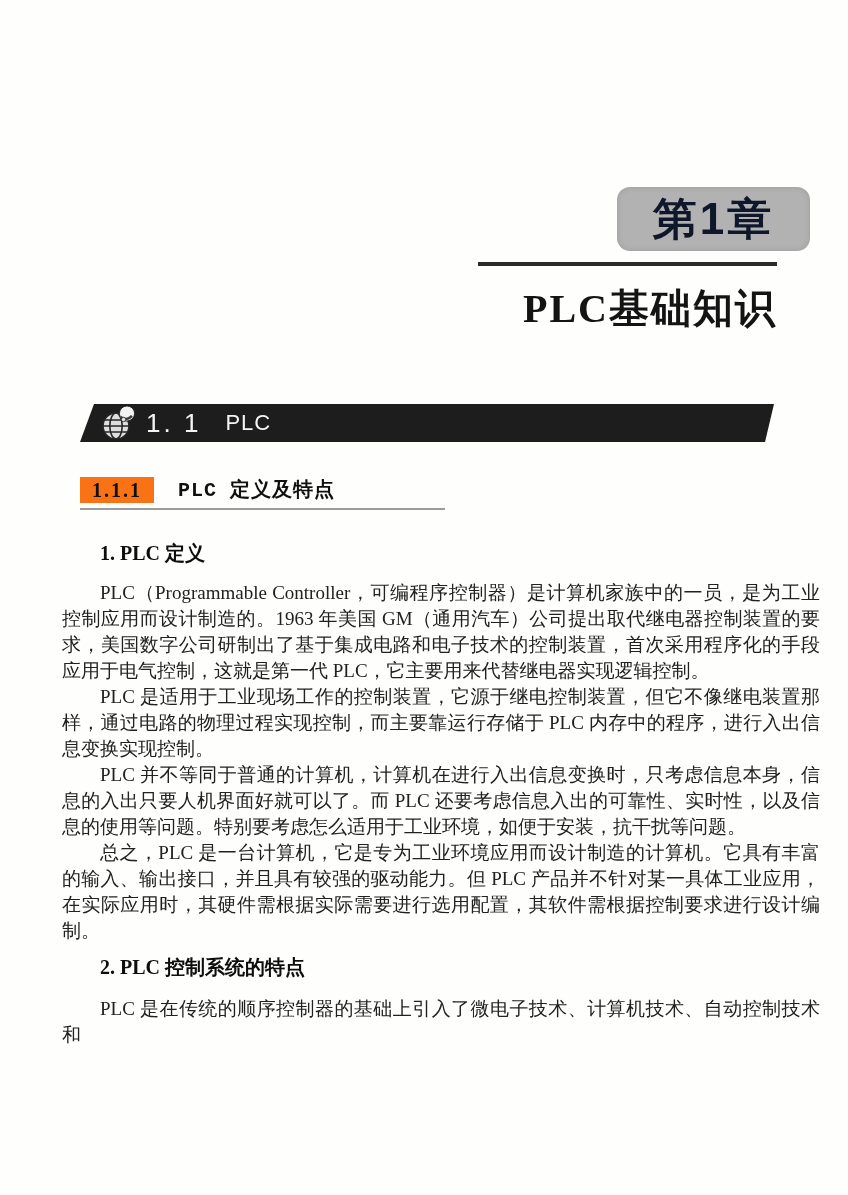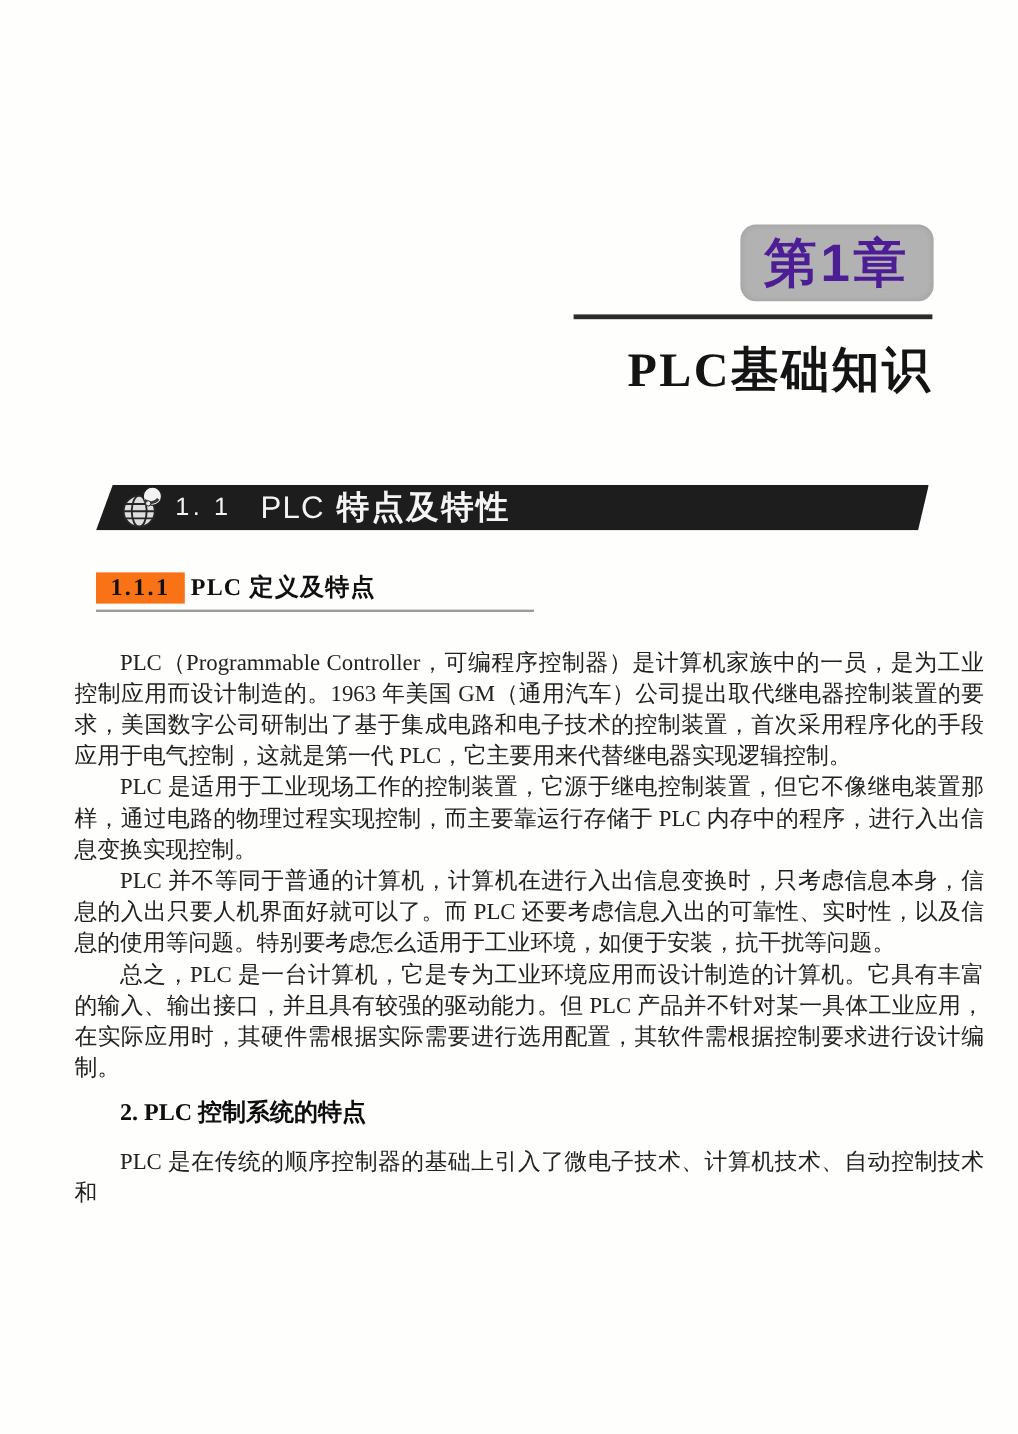--- a/index.html
+++ b/index.html
@@ -7,26 +7,26 @@
     width:848px; height:1195px;
     background:#fefefdff;
     position:relative;
     font-family:"Liberation Serif","DejaVu Serif",serif;
     overflow:hidden;
   }
 
   
   .chapter-badge {
     position:absolute; left:617px; top:187px;
-    width:161px; height:64px;
+    width:193px; height:64px;
     background:#b2b2b2;
     border-radius:13px;
     display:flex; align-items:center; justify-content:center;
     font-family:"Liberation Sans","DejaVu Sans",sans-serif;
-    font-weight:bold; font-size:44px; color:#4c1d95;
+    font-weight:bold; font-size:44px; color:#0f172a;
     letter-spacing:3px;
     box-shadow:inset 0 0 6px rgba(0,0,0,.12);
   }
 
   .title-rule {
     position:absolute; left:478px; top:262px;
     width:299px; height:4px; background:#2b2b2b;
   }
 
   .chapter-title {
@@ -41,43 +41,43 @@
   .section-banner {
     position:absolute; left:80px; top:404px;
     width:694px; height:38px;
     background:#1d1d1d;
     clip-path:polygon(14px 0, 100% 0, calc(100% - 9px) 100%, 0 100%);
     display:flex; align-items:center;
     color:#f4f4f4;
     font-family:"Liberation Sans","DejaVu Sans",sans-serif;
   }
   .section-banner .icon-wrap { margin-left:22px; display:flex; align-items:center; }
-  .section-banner .sec-num  { margin-left:10px; font-size:21px; letter-spacing:3px; }
-  .section-banner .sec-code { margin-left:24px; font-size:26px; letter-spacing:1px; }
+  .section-banner .sec-num  { margin-left:10px; font-size:26px; letter-spacing:3px; }
+  .section-banner .sec-code { margin-left:24px; font-size:22px; letter-spacing:1px; }
   .section-banner .sec-title{ margin-left:10px; font-size:27px; font-weight:bold; letter-spacing:2px; }
 
   
   .subsection {
     position:absolute; left:80px; top:476px;
     width:365px;
     border-bottom:2px solid #9c9c9c;
     padding-bottom:5px;
     display:flex; align-items:center;
   }
   .sub-num {
     background:#f97316;
     padding:2px 12px 1px 12px;
     font-weight:bold; font-size:20px; color:#101010;
     letter-spacing:2px;
     font-family:"Liberation Serif","DejaVu Serif",serif;
   }
   .sub-title {
-    margin-left:5px;
+    margin-left:24px;
     font-weight:bold; font-size:20px; color:#101010;
-    font-family:Liberation Serif, serif;
+    font-family:Liberation Mono, monospace;
     letter-spacing:1px;
   }
 
   
   .body-text {
     position:absolute; left:62px; top:540px; width:758px;
     font-size:19px; line-height:26px; color:#212121;
     text-align:justify;
   }
   .body-text h3 {
@@ -111,28 +111,28 @@
         <line x1="2.6" y1="15" x2="25.4" y2="15"></line>
         <line x1="2.6" y1="27" x2="25.4" y2="27"></line>
       </g>
       <circle cx="25" cy="8.5" r="7.6" fill="#f2f2f2" stroke="#1d1d1d" stroke-width="1"></circle>
       <path d="M18.4 11.6 a7.6 7.6 0 0 0 11.5 -0.8" fill="none" stroke="#3c3c3c" stroke-width="2.4"></path>
       <circle cx="21.5" cy="14.5" r="2.2" fill="#e6e6e6" stroke="#1d1d1d" stroke-width="0.8"></circle>
     </svg>
   </span>
   <span class="sec-num">1. 1</span>
   <span class="sec-code">PLC</span>
-  <span class="sec-title">特点及特性</span>
 </div>
 
 <div class="subsection">
   <span class="sub-num">1.1.1</span>
   <span class="sub-title">PLC 定义及特点</span>
 </div>
 
 <div class="body-text">
+  <h3>1. PLC 定义</h3>
   <p>PLC（Programmable Controller，可编程序控制器）是计算机家族中的一员，是为工业控制应用而设计制造的。1963 年美国 GM（通用汽车）公司提出取代继电器控制装置的要求，美国数字公司研制出了基于集成电路和电子技术的控制装置，首次采用程序化的手段应用于电气控制，这就是第一代 PLC，它主要用来代替继电器实现逻辑控制。</p>
   <p>PLC 是适用于工业现场工作的控制装置，它源于继电控制装置，但它不像继电装置那样，通过电路的物理过程实现控制，而主要靠运行存储于 PLC 内存中的程序，进行入出信息变换实现控制。</p>
   <p>PLC 并不等同于普通的计算机，计算机在进行入出信息变换时，只考虑信息本身，信息的入出只要人机界面好就可以了。而 PLC 还要考虑信息入出的可靠性、实时性，以及信息的使用等问题。特别要考虑怎么适用于工业环境，如便于安装，抗干扰等问题。</p>
   <p>总之，PLC 是一台计算机，它是专为工业环境应用而设计制造的计算机。它具有丰富的输入、输出接口，并且具有较强的驱动能力。但 PLC 产品并不针对某一具体工业应用，在实际应用时，其硬件需根据实际需要进行选用配置，其软件需根据控制要求进行设计编制。</p>
   <h3 class="second">2. PLC 控制系统的特点</h3>
   <p>PLC 是在传统的顺序控制器的基础上引入了微电子技术、计算机技术、自动控制技术和</p>
 </div>
 
 </body></html>

